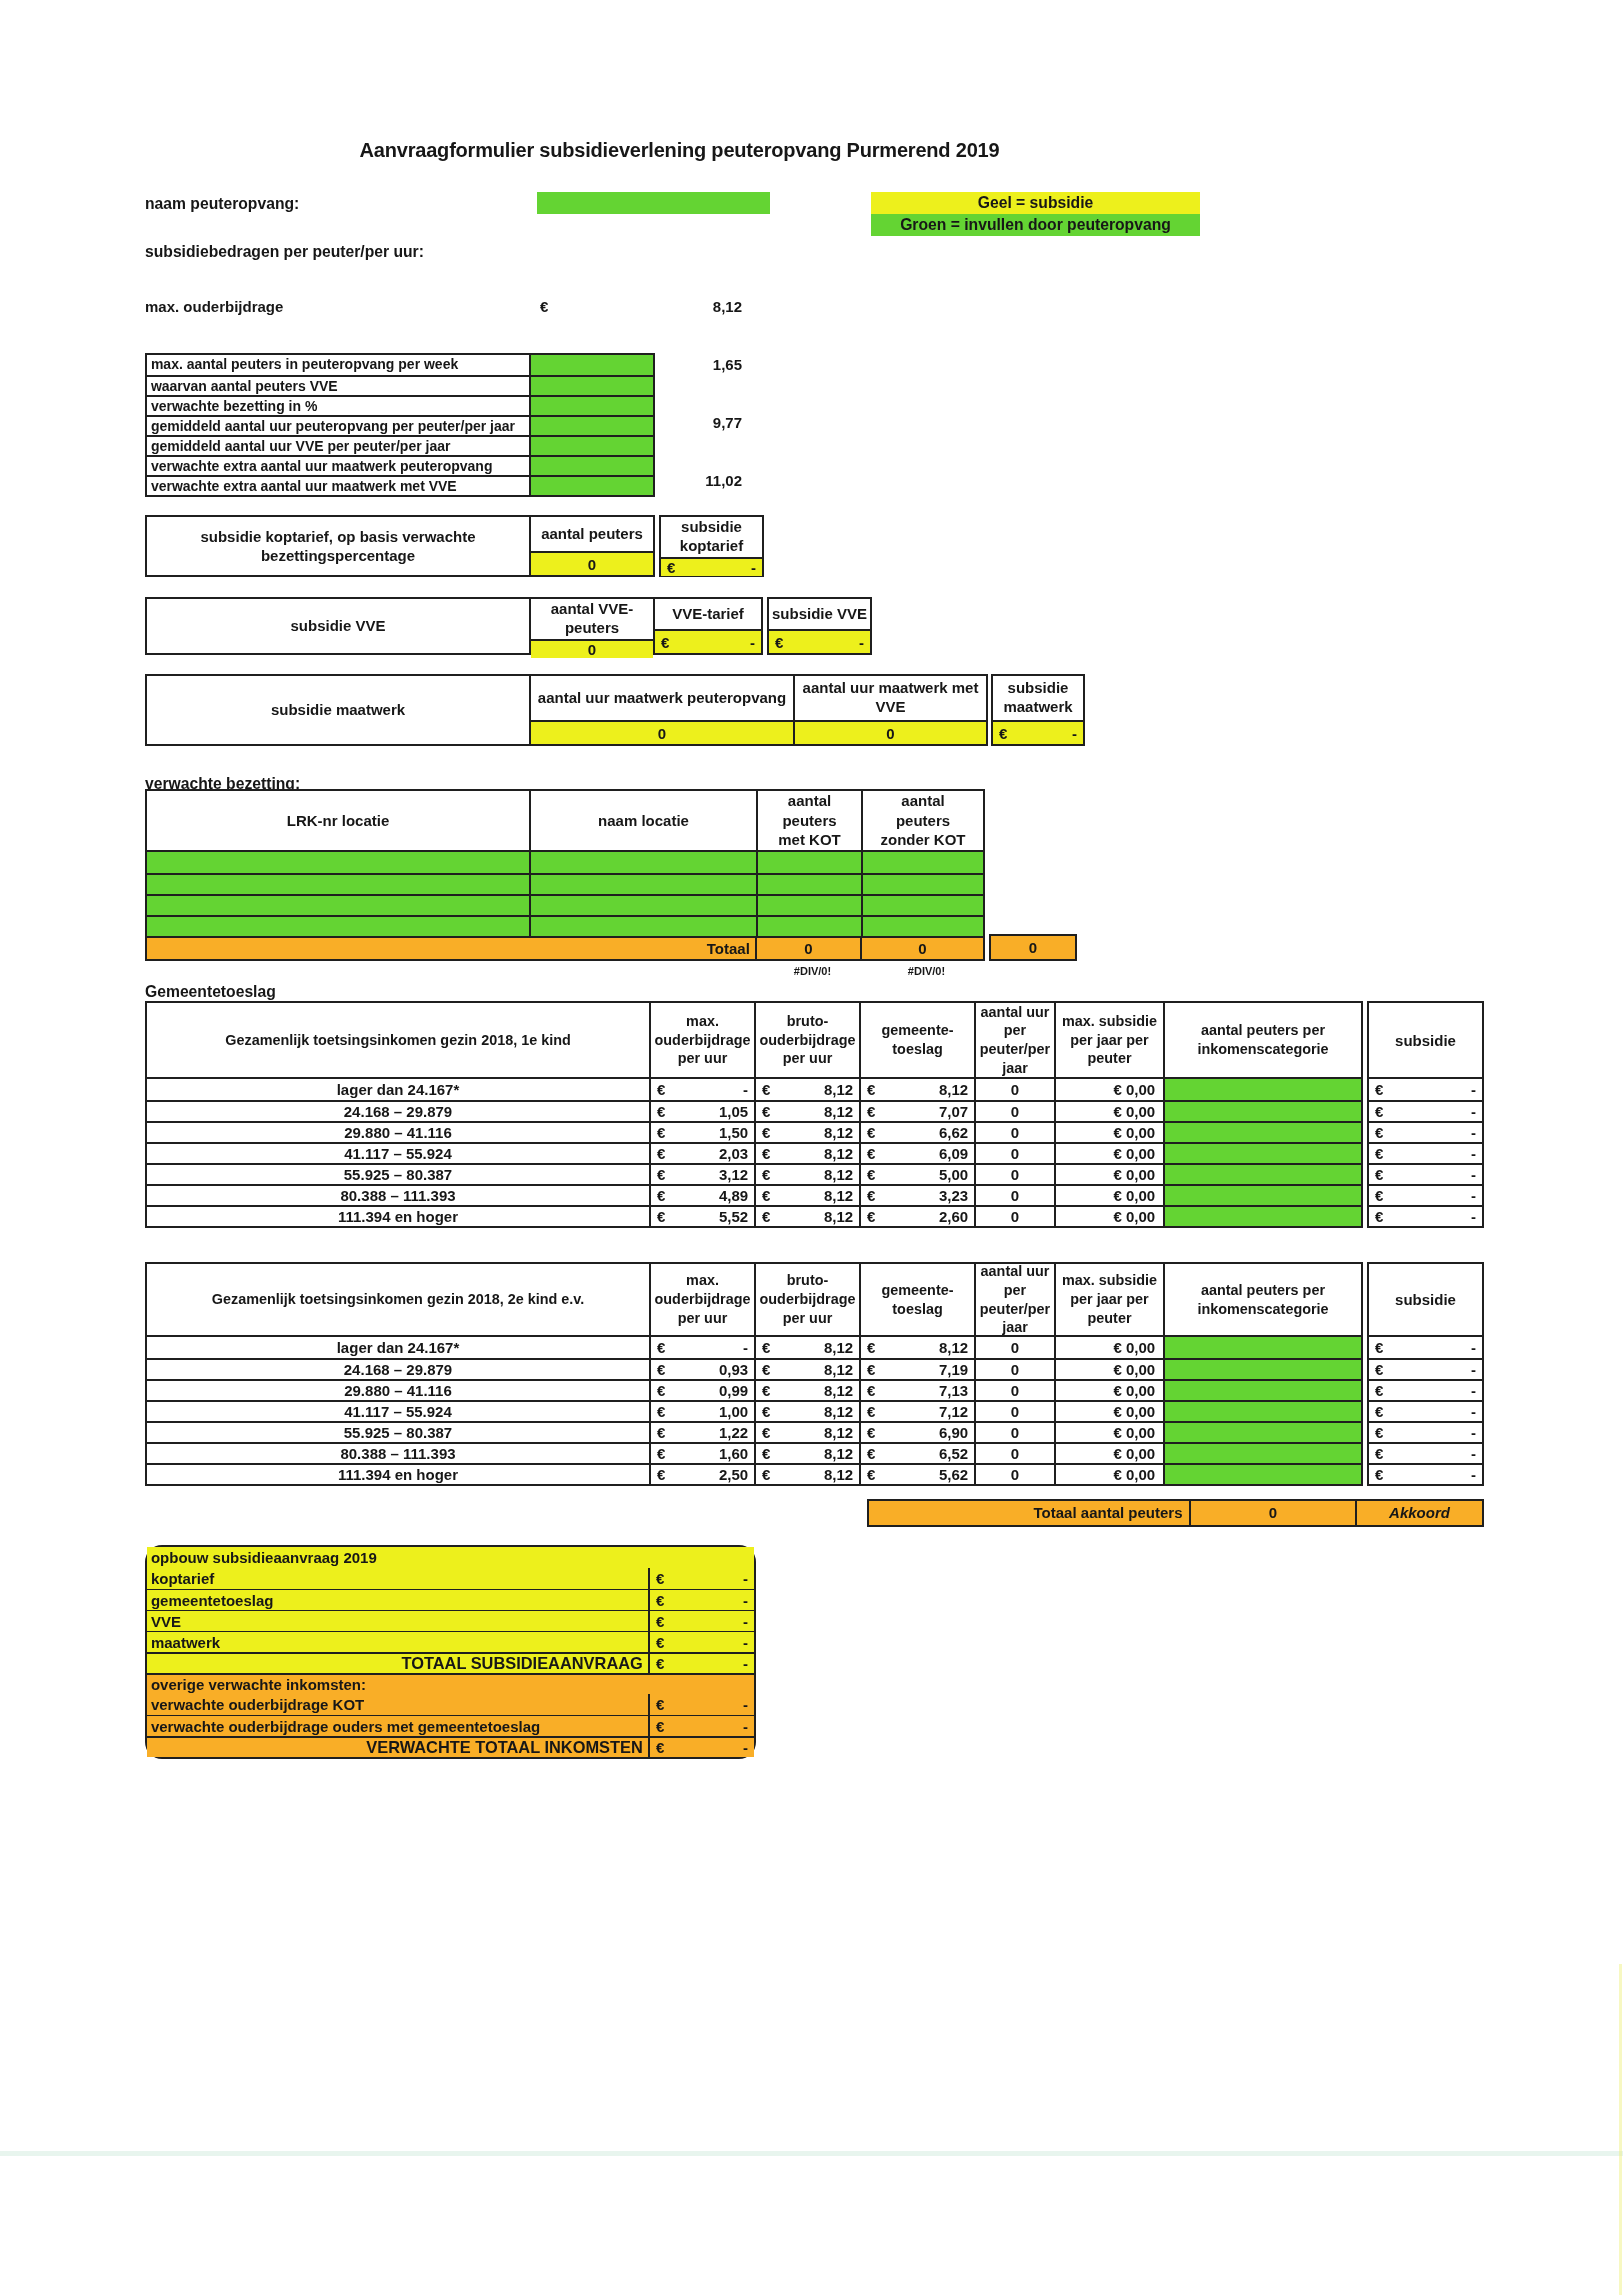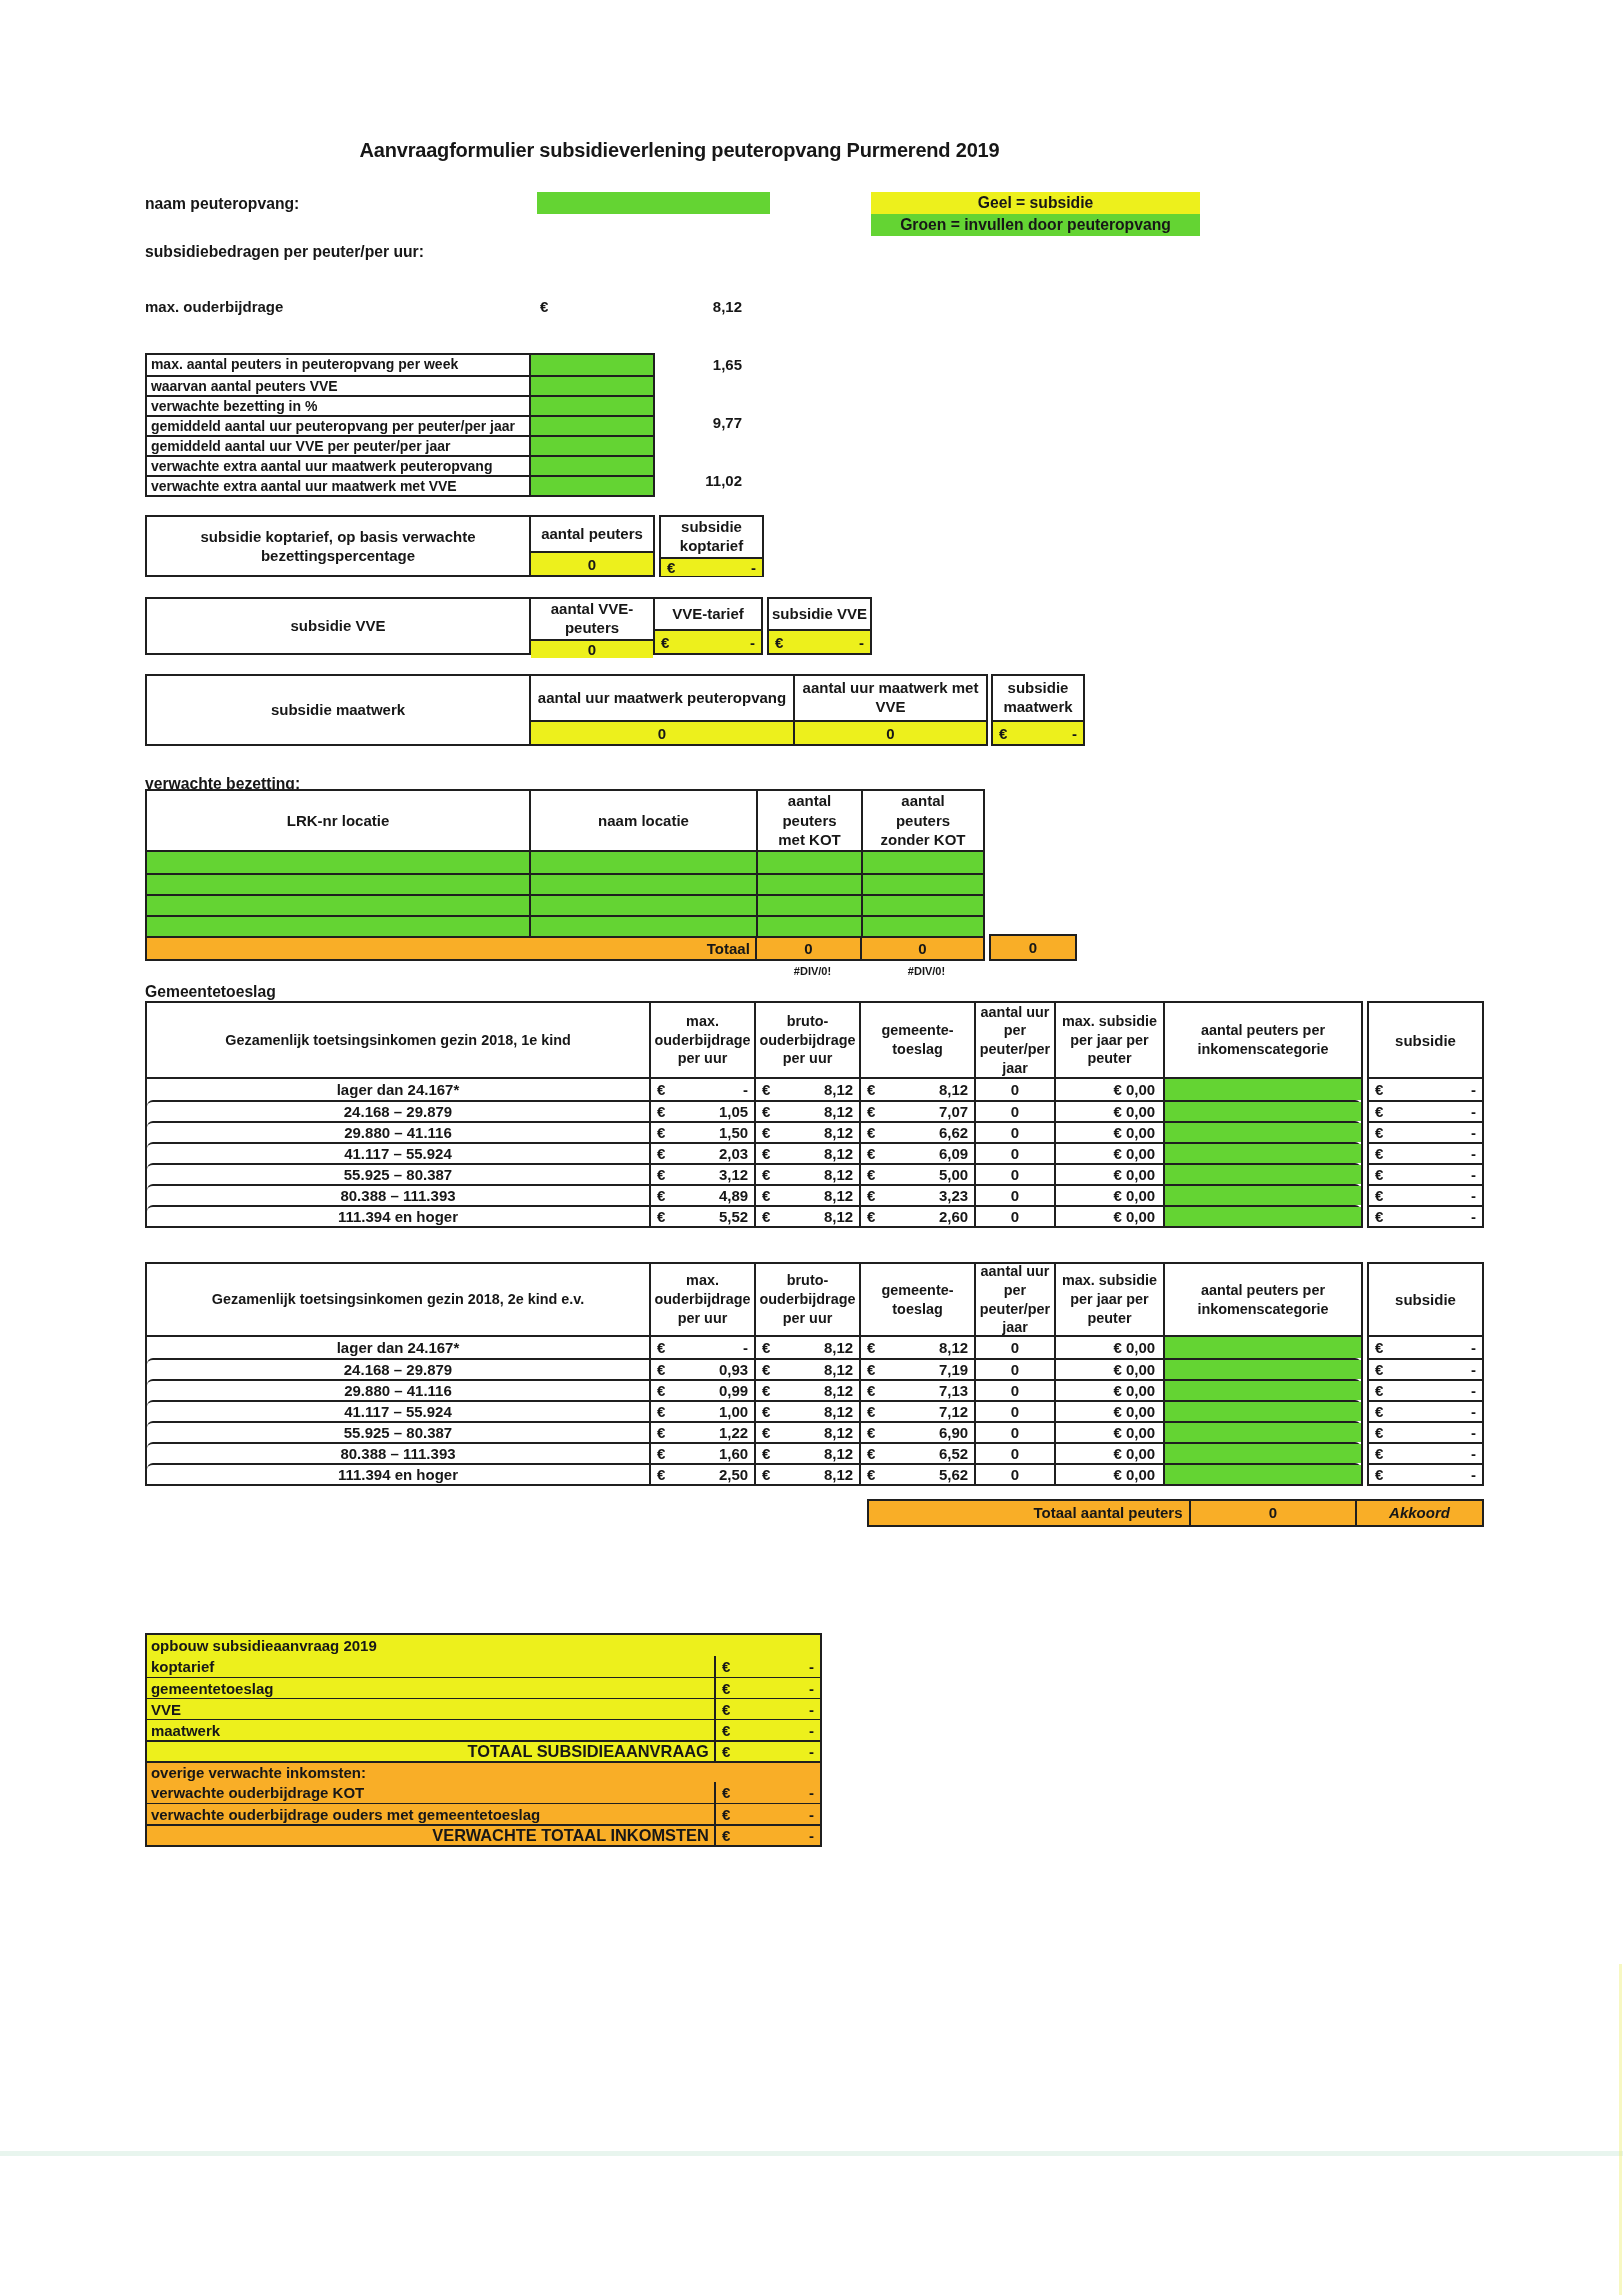--- a/index.html
+++ b/index.html
@@ -54,21 +54,21 @@
   .bz-green{background:var(--green);}
   .bz-total{display:flex;height:23px;border-top:2.6px solid var(--bd);background:var(--orange);font-size:15px;font-weight:700;}
   .bz-total .tl{width:610px;border-right:2px solid var(--bd);display:flex;align-items:center;justify-content:flex-end;padding-right:5.2px;}
   .bz-total .tv{width:105px;border-right:2px solid var(--bd);display:flex;align-items:center;justify-content:center;}
   .bz-total .tv2{flex:1;display:flex;align-items:center;justify-content:center;}
   .diverr{font-size:11px;font-weight:700;text-align:center;}
   
   .gt-header{display:flex;border-bottom:2px solid var(--bd);}
   .gt-header > div{display:flex;align-items:center;justify-content:center;text-align:center;font-size:14.4px;font-weight:700;line-height:1.3;padding:2.6px 3.9px;}
   .gt-row{display:flex;height:21px;font-size:15px;font-weight:700;}
-  .gt-row + .gt-row{border-top:2px solid var(--bd);border-radius:6px;}
+  .gt-row + .gt-row{border-top:2px solid var(--bd);}
   .gc{display:flex;align-items:center;}
   .c-ink{width:504px;justify-content:center;border-right:2px solid var(--bd);}
   .c-m{width:105px;border-right:2px solid var(--bd);}
   .c-b{width:105px;border-right:2px solid var(--bd);}
   .c-t{width:115px;border-right:2px solid var(--bd);}
   .c-u{width:80px;justify-content:center;border-right:2px solid var(--bd);}
   .c-ms{width:109px;justify-content:flex-end;padding-right:7.9px;border-right:2px solid var(--bd);}
   .c-g{flex:1;background:var(--green);}
   .gt-sub-header{display:flex;align-items:center;justify-content:center;font-size:15px;font-weight:700;border-bottom:2px solid var(--bd);}
   .sub-row{height:21px;font-size:15px;font-weight:700;}
@@ -642,21 +642,21 @@
   </div>
 
   <div class="abs box" style="left:867px;top:1499px;width:617px;height:27.5px;padding:0;">
     <div class="gt-total">
       <div class="gl">Totaal aantal peuters</div>
       <div class="gv">0</div>
       <div class="ga">Akkoord</div>
     </div>
   </div>
 
-  <div class="abs box" style="left:145px;top:1633px;width:677px;">
+  <div class="abs box" style="left:145px;top:1545px;width:611px;border-radius:17px;">
     <div class="ob-row ob-yellow">
       <div class="ol">opbouw subsidieaanvraag 2019</div>
     </div>
     <div>
 
         <div class="ob-row ob-yellow">
           <div class="ol">koptarief</div>
           <div class="ov money">
             <span class="eur">€</span>
             <span class="val">-</span>

